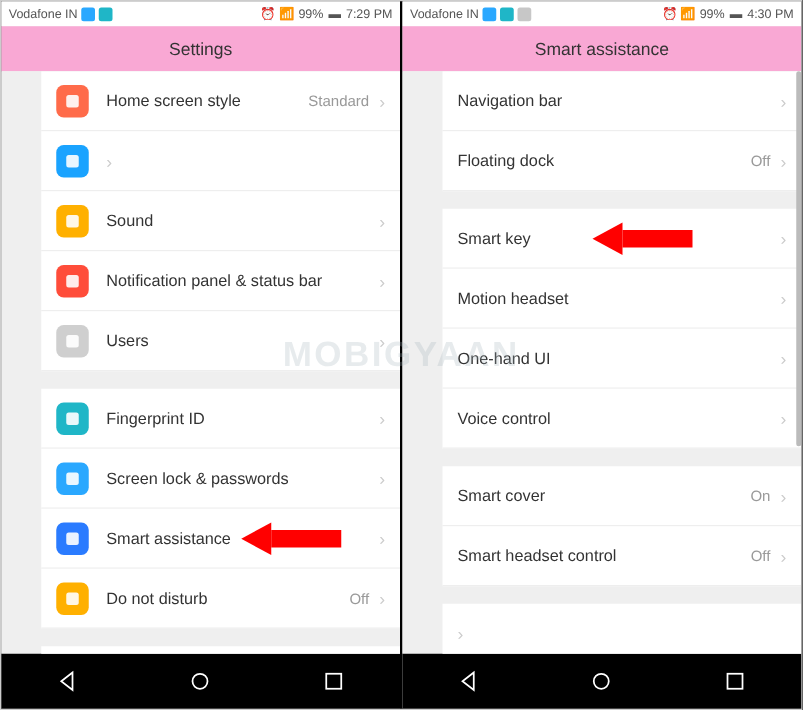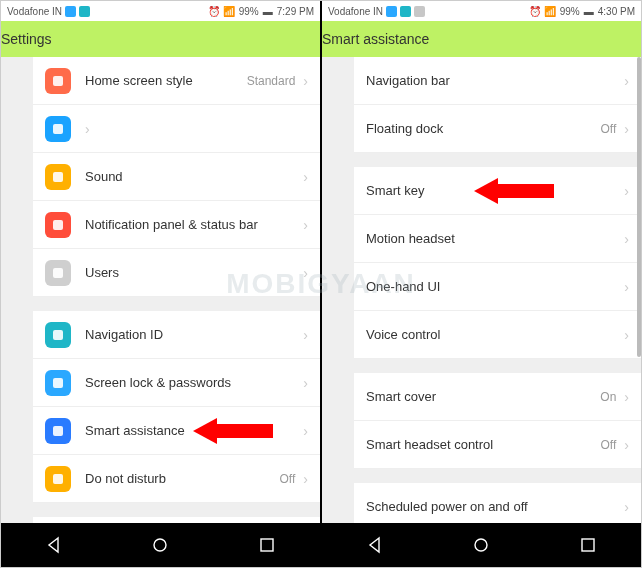--- a/index.html
+++ b/index.html
@@ -4,21 +4,21 @@
 <style>
   * { box-sizing: border-box; margin: 0; padding: 0; }
   body { background: #000; font-family: -apple-system, Helvetica, Arial, sans-serif; width: 642px; height: 568px; display: flex; border: 1px solid #ccc; }
   .phone { width: 320px; height: 566px; background: #f0f0f0; display: flex; flex-direction: column; position: relative; }
   .phone + .phone { margin-left: 2px; }
   .status-bar { height: 20px; background: #fff; display: flex; align-items: center; padding: 0 6px; font-size: 10px; color: #555; }
   .status-left { display: flex; align-items: center; gap: 3px; }
   .status-right { margin-left: auto; display: flex; align-items: center; gap: 3px; }
   .sb-icon { width: 12px; height: 12px; display: inline-flex; align-items: center; justify-content: center; }
   .sb-sq { width: 11px; height: 11px; border-radius: 2px; }
-  .title-bar { height: 36px; background: #bef264; display: flex; align-items: center; justify-content: flex-start; font-size: 14px; color: #333; }
+  .title-bar { height: 36px; background: #f9a8d4; display: flex; align-items: center; justify-content: center; font-size: 14px; color: #333; }
   .list { flex: 1; overflow: hidden; background: #efefef; padding-left: 32px; }
   .group-gap { height: 14px; background: #efefef; }
   .row { background: #fff; height: 48px; display: flex; align-items: center; padding: 0 12px; border-bottom: 1px solid #eee; position: relative; }
   .row .icon-box { width: 26px; height: 26px; border-radius: 6px; margin-right: 14px; display: flex; align-items: center; justify-content: center; flex-shrink: 0; }
   .row .label { font-size: 13px; color: #333; flex: 1; }
   .row .value { font-size: 12px; color: #999; margin-right: 8px; }
   .row .chevron { color: #ccc; font-size: 14px; flex-shrink: 0; }
   .nav-bar { height: 44px; background: #000; display: flex; align-items: center; justify-content: space-around; }
   .nav-btn { color: #fff; display: flex; align-items: center; justify-content: center; width: 40px; height: 40px; }
   .arrow-annot { position: absolute; width: 80px; height: 26px; pointer-events: none; z-index: 10; display: flex; align-items: center; }
@@ -83,21 +83,21 @@
           <div style="width: 10px; height: 10px; background: rgb(255, 255, 255); border-radius: 2px; opacity: 0.9;"></div>
         </div>
         <div class="label">Users</div>
         <div class="chevron">›</div>
       </div>
       <div class="group-gap"></div>
       <div class="row">
         <div class="icon-box" style="background: rgb(31, 182, 199);">
           <div style="width: 10px; height: 10px; background: rgb(255, 255, 255); border-radius: 2px; opacity: 0.9;"></div>
         </div>
-        <div class="label">Navigation ID</div>
+        <div class="label">Fingerprint ID</div>
         <div class="chevron">›</div>
       </div>
       <div class="row">
         <div class="icon-box" style="background: rgb(42, 168, 255);">
           <div style="width: 10px; height: 10px; background: rgb(255, 255, 255); border-radius: 2px; opacity: 0.9;"></div>
         </div>
         <div class="label">Screen lock &amp; passwords</div>
         <div class="chevron">›</div>
       </div>
       <div class="row">
@@ -197,21 +197,20 @@
         <div class="value">On</div>
         <div class="chevron">›</div>
       </div>
       <div class="row">
         <div class="label">Smart headset control</div>
         <div class="value">Off</div>
         <div class="chevron">›</div>
       </div>
       <div class="group-gap"></div>
       <div class="row">
-        <div class="label">Scheduled power on and off</div>
         <div class="chevron">›</div>
       </div>
     </div>
   <div class="scrollbar-track">
     <div class="scrollbar-thumb" style="top:0;height:300px"></div>
   </div>
   <div class="nav-bar">
     <div class="nav-btn">
         <svg width="18" height="18" viewBox="0 0 18 18">
           <path d="M13 2 L4 9 L13 16 Z" fill="none" stroke="#fff" stroke-width="1.4"></path>

